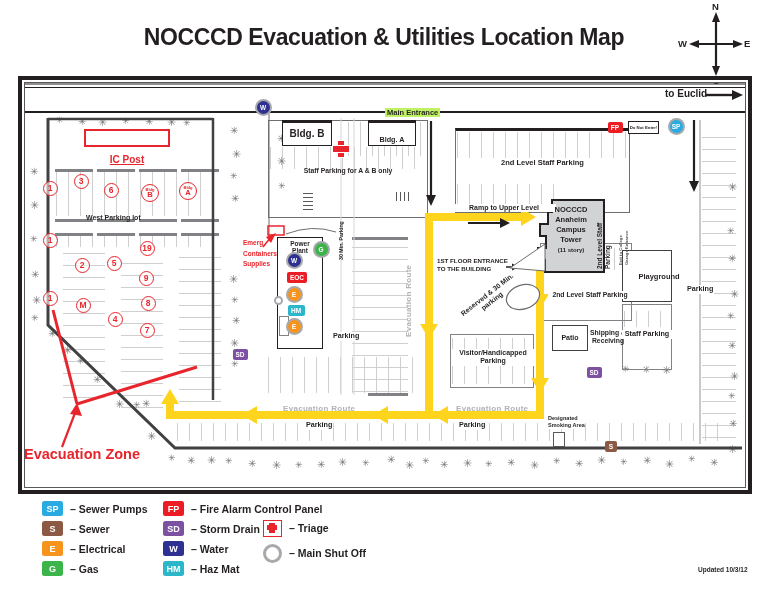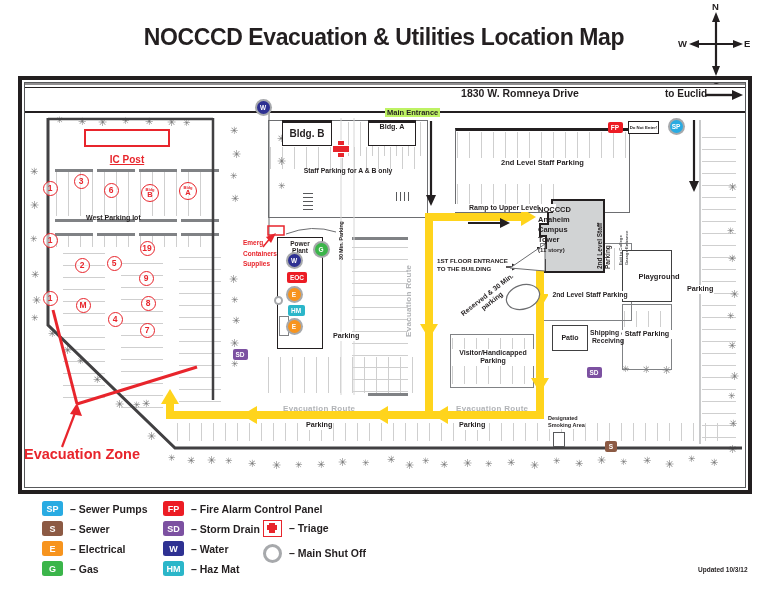--- a/index.html
+++ b/index.html
@@ -166,21 +166,21 @@
       <span class="tree" style="left: 622px; top: 365px; font-size: 9px;">✳</span>
       <span class="tree" style="left: 642px; top: 365px; font-size: 10px;">✳</span>
       <span class="tree" style="left: 662px; top: 365px; font-size: 11px;">✳</span>
       <span class="tree" style="left: 516px; top: 290px; font-size: 9px;">✳</span>
     </div>
 
   <div class="box" style="left:268px;top:120px;width:160px;height:98px;border:1.2px solid #6D6E71;"></div>
   <div class="box" style="left:282px;top:120px;width:50px;height:26px;border:1.3px solid #231F20;border-top:3px solid #231F20;background:#fff;display:flex;align-items:center;justify-content:center;">
     <span class="lbl" style="position:static;font-size:10px;">Bldg. B</span>
     </div>
-  <div class="box" style="left:368px;top:120px;width:48px;height:26px;border:1.3px solid #231F20;border-top:3px solid #231F20;background:#fff;display:flex;align-items:flex-start;justify-content:center;">
+  <div class="box" style="left:368px;top:120px;width:48px;height:26px;border:1.3px solid #231F20;border-top:3px solid #231F20;background:#fff;display:flex;align-items:flex-end;justify-content:center;">
     <span class="lbl" style="position:static;font-size:7.2px;">Bldg. A</span>
     </div>
   <div class="box" style="left:455px;top:128px;width:175px;height:85px;border:1.2px solid #6D6E71;border-top:3px solid #231F20;"></div>
   <div class="box" style="left:540px;top:243px;width:92px;height:78px;border:1px solid #808285;"></div>
   <div class="box" style="left:622px;top:250px;width:50px;height:52px;border:1.5px solid #404041;background:#fff;display:flex;align-items:center;justify-content:center;">
     <span class="lbl" style="position:static;font-size:7.5px;padding-left:24px;">Playground</span>
     </div>
   <div class="box" style="left:622px;top:304px;width:50px;height:66px;border:1px solid #808285;"></div>
   <div class="box" style="left:552px;top:325px;width:36px;height:26px;border:1.5px solid #404041;background:#fff;display:flex;align-items:center;justify-content:center;">
     <span class="lbl" style="position:static;font-size:7px;">Patio</span>
@@ -239,40 +239,39 @@
 
     <line x1="53" y1="310" x2="77" y2="404" stroke="#E8252C" stroke-width="3"></line>
     <line x1="77" y1="404" x2="197" y2="367" stroke="#E8252C" stroke-width="3"></line>
     <line x1="62" y1="447" x2="75" y2="413" stroke="#E8252C" stroke-width="2.2"></line>
     <polygon points="70,414 82,416 77,403" fill="#E8252C"></polygon>
     <rect x="268" y="226" width="16" height="9" fill="none" stroke="#E8252C" stroke-width="1.5"></rect>
     <line x1="263" y1="247" x2="271" y2="237" stroke="#E8252C" stroke-width="1.5"></line>
     <polygon points="266,237 276,233 271,243" fill="#E8252C"></polygon>
   </svg>
 
-  <div class="lbl" style="left:430px;top:87px;width:180px;text-align:center;font-size:10.5px;">1830 W. Romneya Drive</div>
   <div class="lbl" style="left:665px;top:88px;font-size:10px;">to Euclid</div>
 
   <div class="lbl" style="left:385px;top:108px;font-size:7.5px;background:#bef264;padding:0 2px;">Main Entrance</div>
   <div class="lbl" style="left:86px;top:214px;font-size:7px;">West Parking lot</div>
   <div class="lbl" style="left:270px;top:167px;width:156px;text-align:center;font-size:6.8px;">Staff Parking for A &amp; B only</div>
   <div class="lbl red" style="left:243px;top:238px;font-size:6.5px;line-height:1.65;">Emerg.
 Containers
 Supplies</div>
   <div class="lbl" style="left:279px;top:240px;width:42px;text-align:center;font-size:6.5px;line-height:1.1;z-index:3;">Power
 Plant</div>
   <div class="lbl vtext" style="left:338px;top:202px;height:58px;font-size:5.3px;">30 Min. Parking</div>
   <div class="lbl vtext gray" style="left:404px;top:247px;height:90px;font-size:8px;letter-spacing:0.3px;z-index:3;">Evacuation Route</div>
   <div class="lbl" style="left:452px;top:204px;width:104px;text-align:center;font-size:7px;background:#fff;">Ramp to Upper Level</div>
   <div class="lbl" style="left:460px;top:158px;width:165px;text-align:center;font-size:7.5px;">2nd Level Staff Parking</div>
   <div class="lbl" style="left:548px;top:291px;width:84px;text-align:center;font-size:6.8px;background:#fff;">2nd Level Staff Parking</div>
   <div class="lbl vtext" style="left:596px;top:199px;height:70px;font-size:6.5px;z-index:3;">2nd Level Staff Parking</div>
   <div class="lbl vtext" style="left:618px;top:203px;height:62px;font-size:4.3px;line-height:1.5;color:#58595B;">Exit to College
 Garage Entrance</div>
-  <div class="abs" style="left:538px;top:205px;width:66px;z-index:3;">
+  <div class="abs" style="left:538px;top:205px;width:66px;text-align:center;z-index:3;">
     <div class="lbl" style="position:static;font-size:7.5px;line-height:1.35;">NOCCCD
 Anaheim
 Campus
 Tower</div>
     <div class="lbl" style="position:static;font-size:6px;margin-top:1px;">(11 story)</div>
   </div>
   <div class="lbl" style="left:437px;top:257px;font-size:6.2px;line-height:1.3;">1ST FLOOR ENTRANCE
 TO THE BUILDING</div>
   <div class="lbl" style="left:450px;top:290px;width:80px;text-align:center;font-size:7px;transform:rotate(-38deg);">Reserved &amp; 30 Min.
 parking</div>

